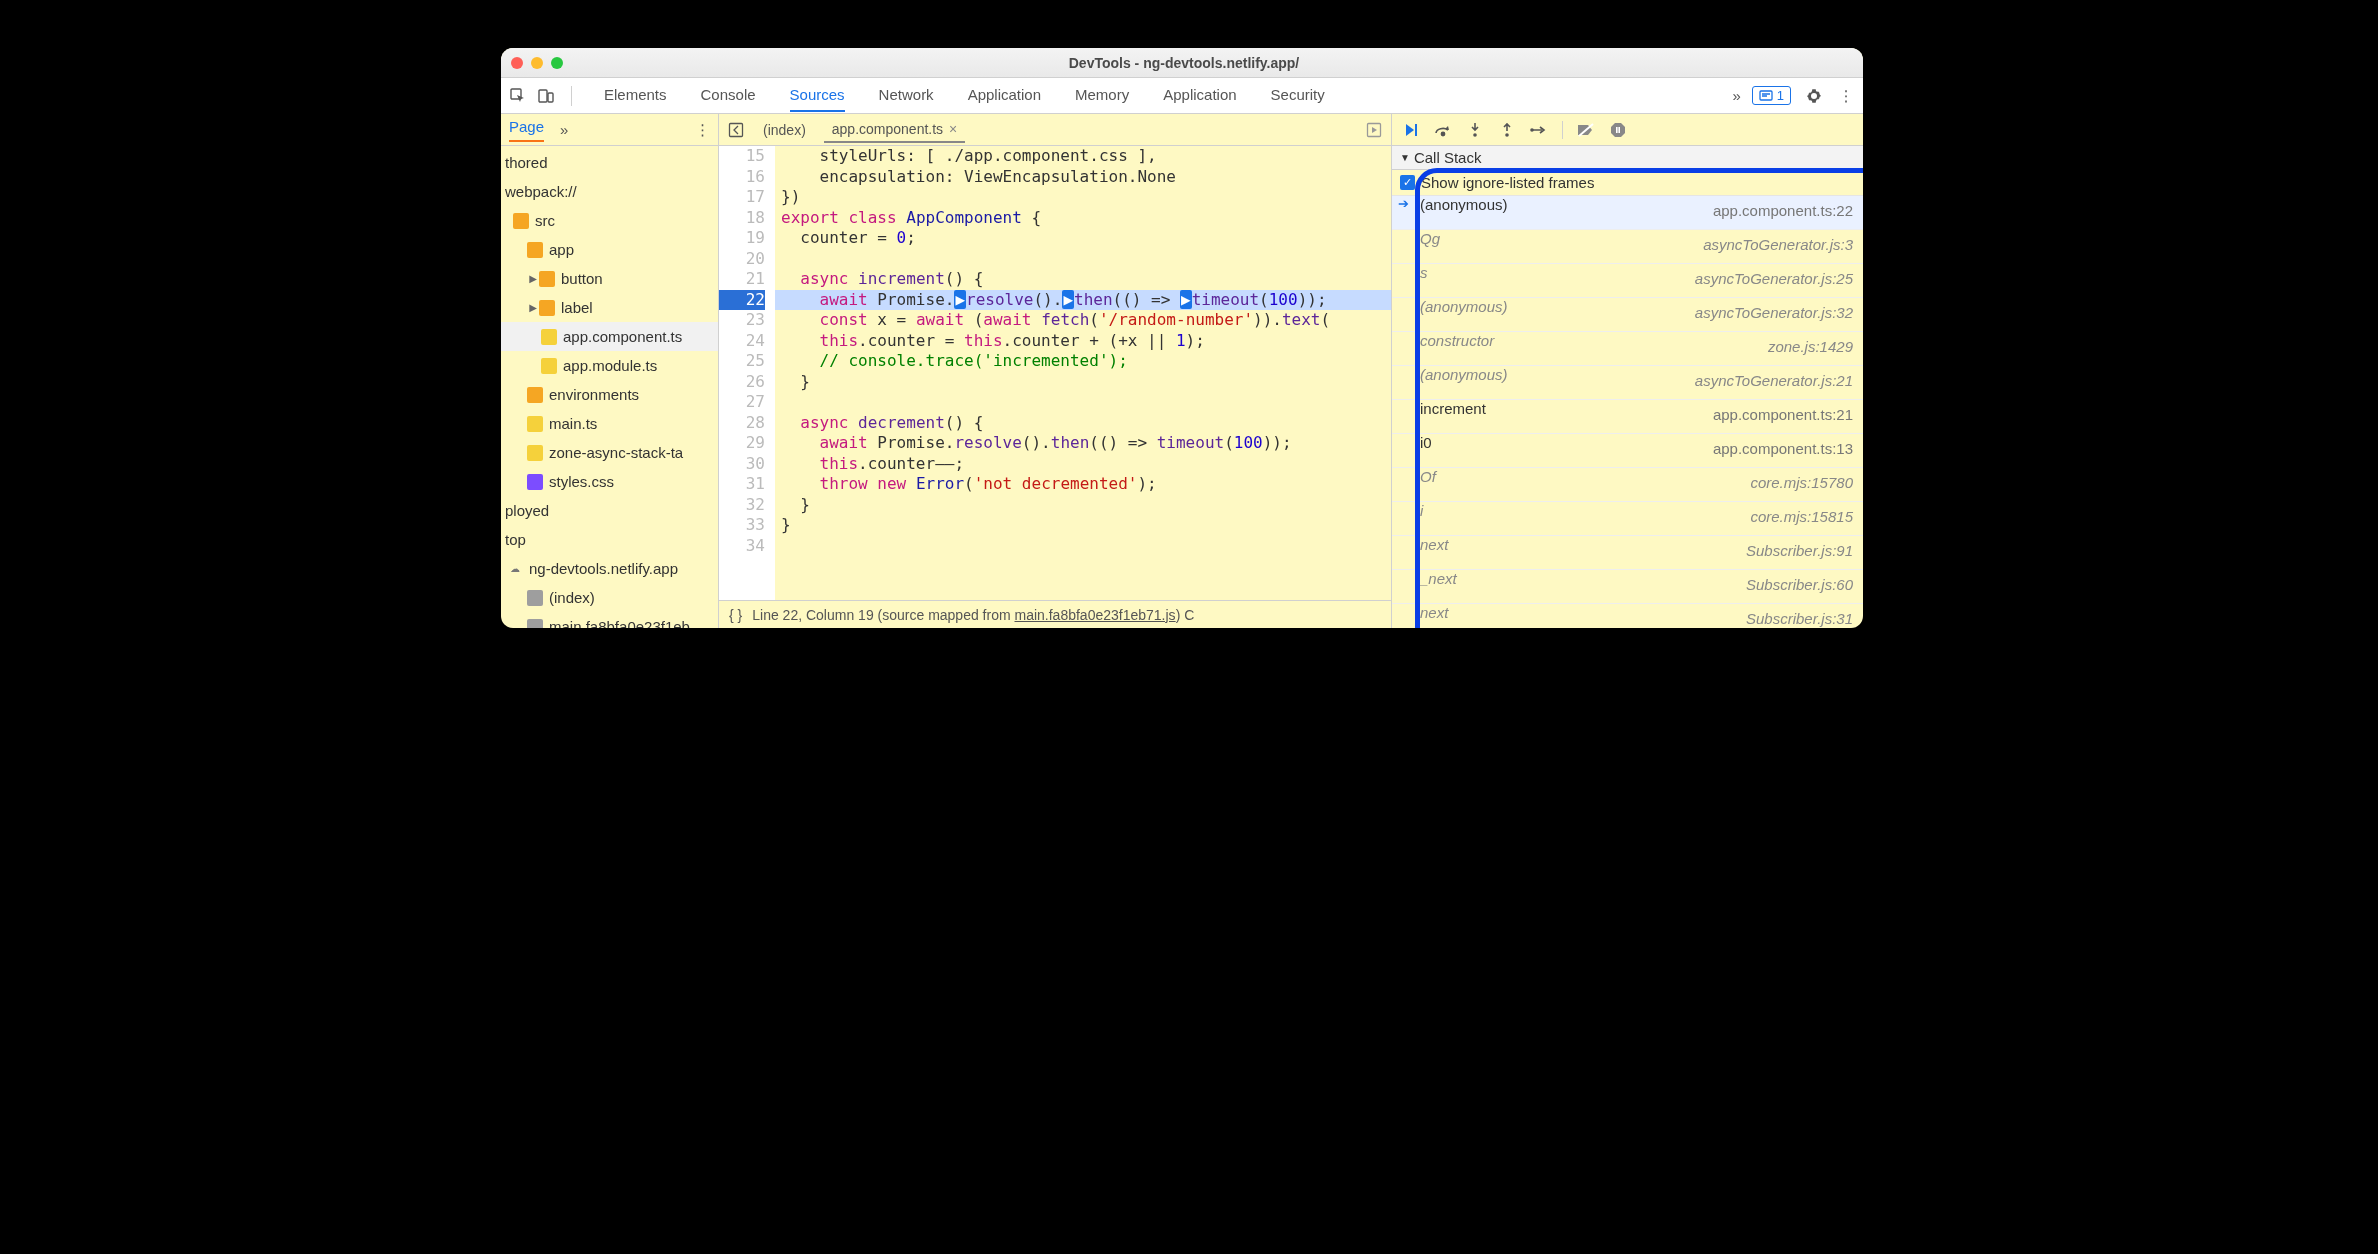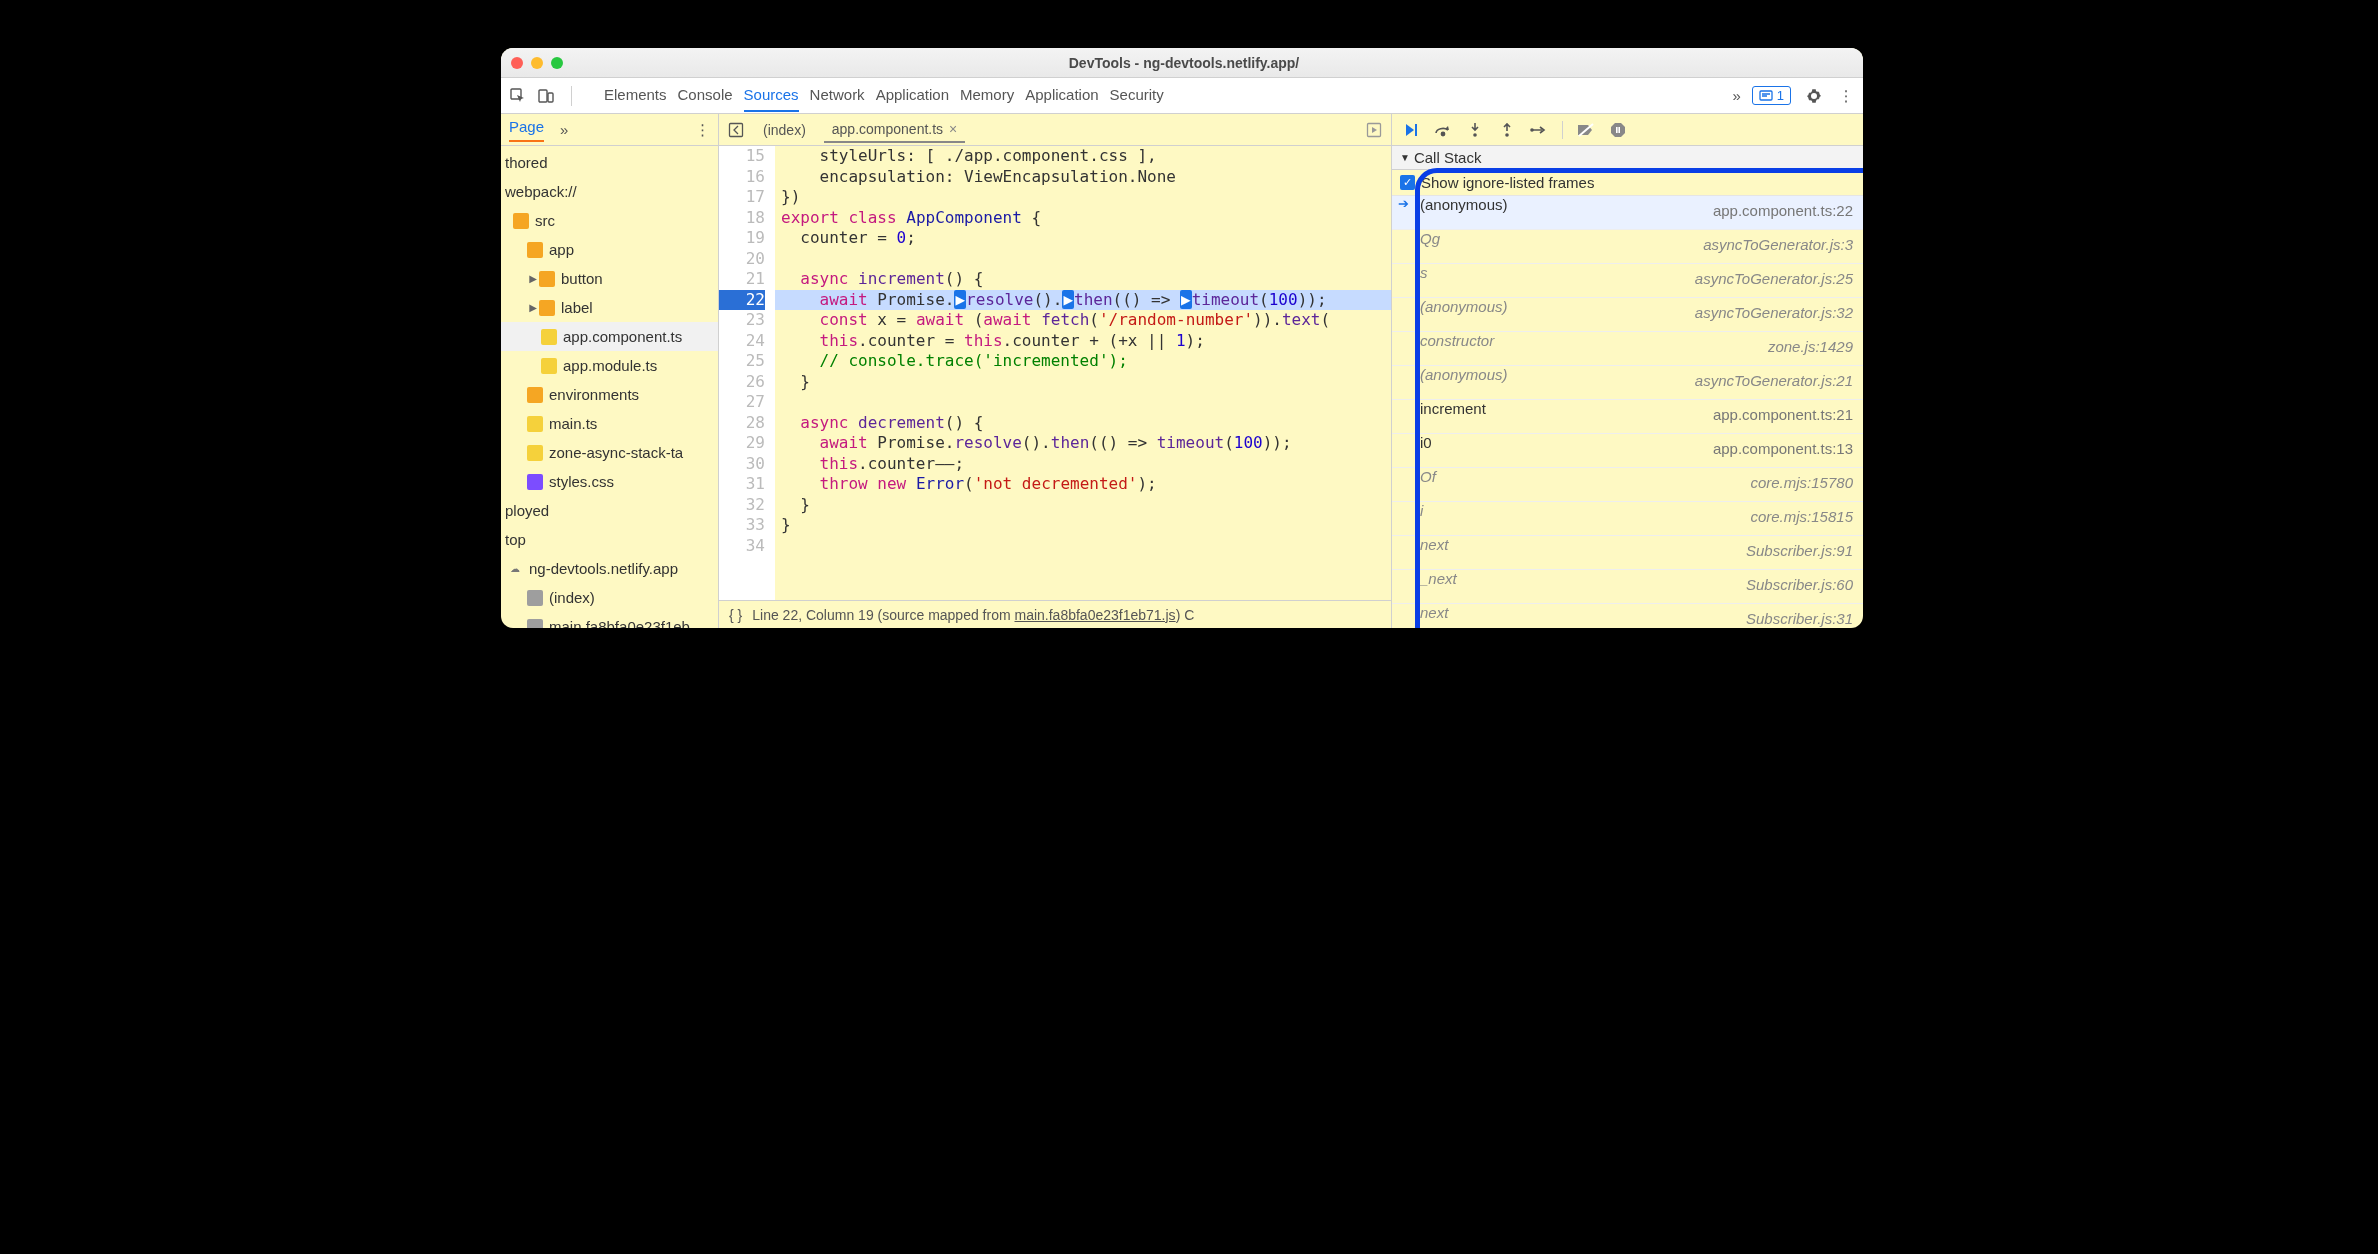--- a/index.html
+++ b/index.html
@@ -9,21 +9,21 @@
   
   .titlebar { height:30px; background:linear-gradient(#f3f3f3,#e9e9e9); display:flex; align-items:center; padding:0 10px; border-bottom:1px solid #d0d0d0; }
   .lights { display:flex; gap:8px; }
   .light { width:12px; height:12px; border-radius:50%; }
   .red{background:#ff5f57;} .yellow{background:#febc2e;} .green{background:#28c840;}
   .titlebar .title { flex:1; text-align:center; font-weight:600; color:#4a4a4a; font-size:14px; }
   
   .toolbar { height:36px; border-bottom:1px solid #d0d0d0; display:flex; align-items:center; gap:6px; padding:0 8px; background:#fff; font-size:15px;}
   .tb-left { display:flex; gap:10px; align-items:center; color:#555; }
   .tb-ico { width:18px; height:18px; display:flex; align-items:center; justify-content:center; color:#555;}
-  .tabs { display:flex; gap:11px; margin-left:20px; flex:1;}
+  .tabs { display:flex; gap:34px; margin-left:20px; flex:1;}
   .tab { color:#555; cursor:pointer; padding:7px 0; }
   .tab.active { color:#1a73e8; border-bottom:2px solid #1a73e8; font-weight:500;}
   .tb-right { display:flex; gap:14px; align-items:center; color:#555;}
   .issue-badge { border:1px solid #1a73e8; color:#1a73e8; border-radius:3px; padding:1px 6px; display:flex; align-items:center; gap:4px; font-size:13px;}
   
   .workarea { flex:1; display:flex; min-height:0; }
   
   .nav-pane { width:218px; border-right:1px solid #d0d0d0; display:flex; flex-direction:column; font-size:15px;}
   .nav-tabs { height:32px; border-bottom:1px solid #d0d0d0; display:flex; align-items:center; padding:0 8px; gap:16px; color:#555;}
   .nav-tabs .nt { cursor:pointer; }

